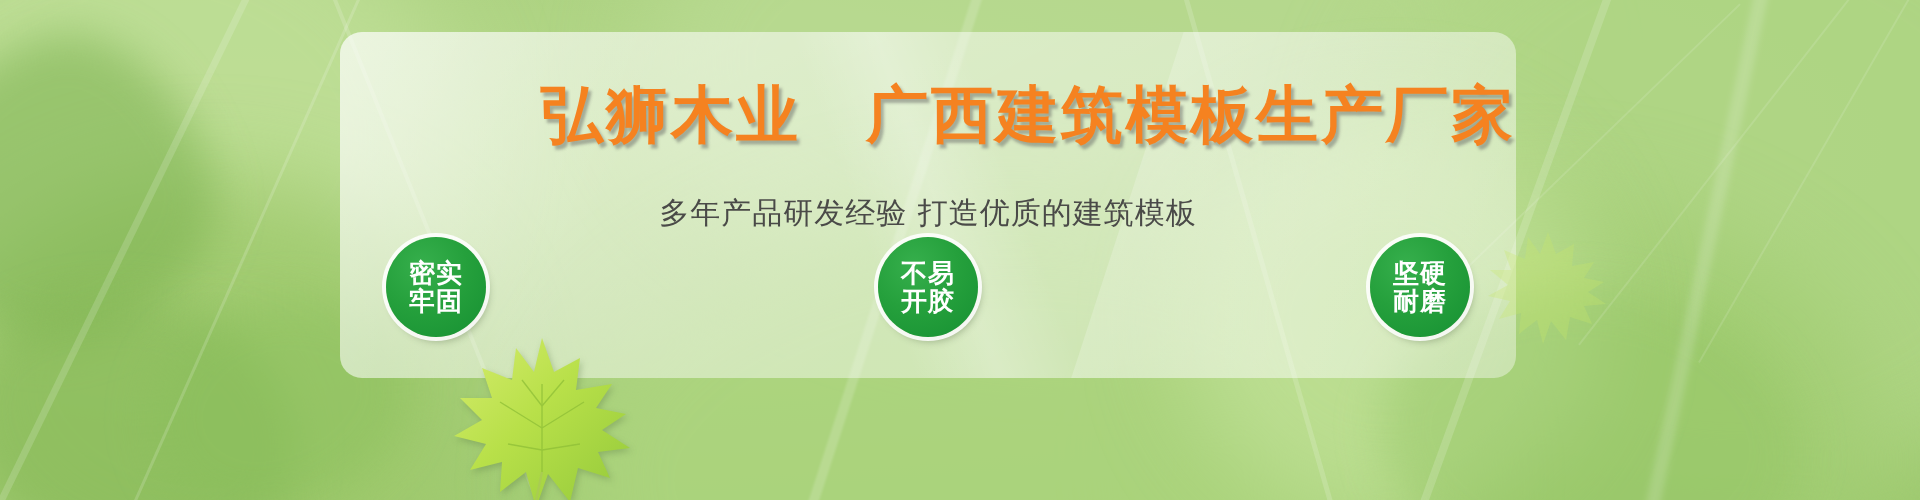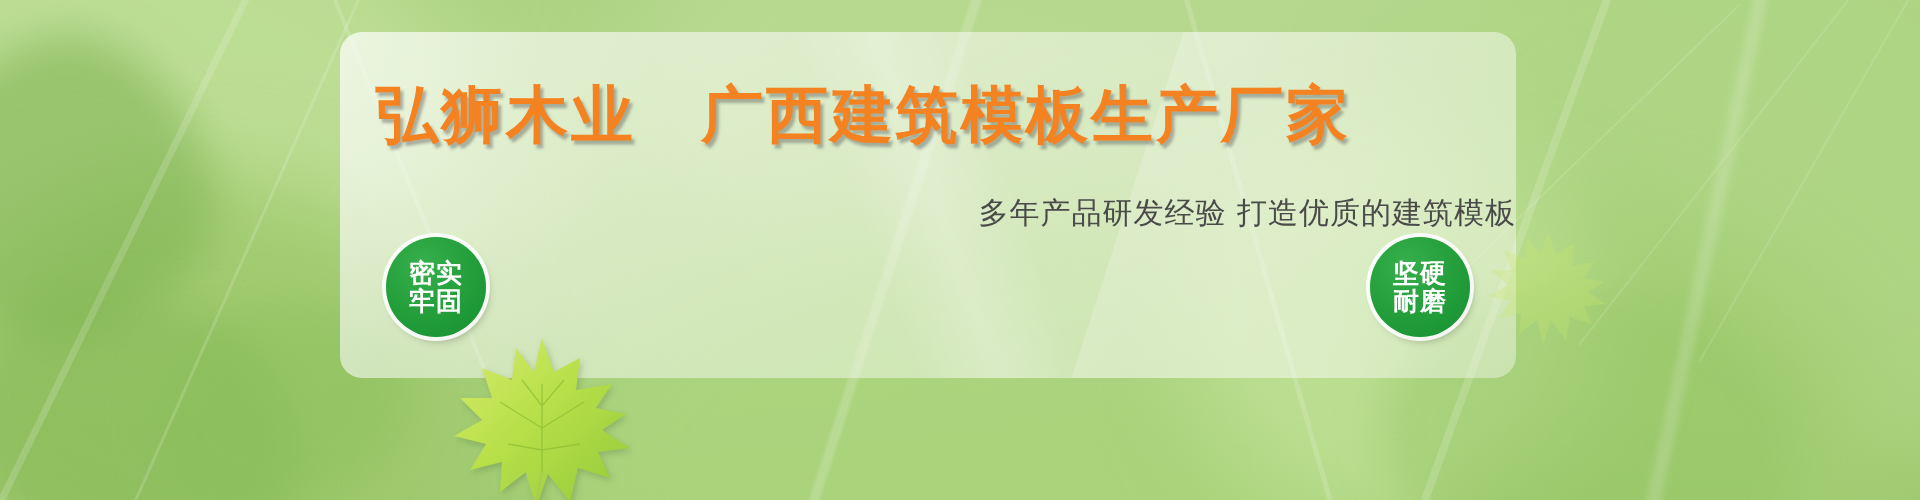--- a/index.html
+++ b/index.html
@@ -76,33 +76,33 @@
   }
   .panel-sheen3{
     position:absolute;right:-40px;top:-220px;width:420px;height:800px;
     background:linear-gradient(90deg,rgba(255,255,255,.20),rgba(255,255,255,0));
     transform:rotate(18deg);
   }
 
   
   .headline{
     position:absolute;left:0;right:0;top:52px;
-    text-align:left;
+    text-align:right;
     font-family:"DejaVu Sans","Liberation Sans",sans-serif;
     font-size:62px;font-weight:bold;line-height:1;
     color:#f58220;
     letter-spacing:3px;
     white-space:pre;
     text-shadow:3px 4px 3px rgba(90,90,90,.45);
     padding-left:36px;
   }
   
   .subtitle{
     position:absolute;left:0;right:0;top:163px;
-    text-align:right;
+    text-align:center;
     font-family:"DejaVu Sans","Liberation Sans",sans-serif;
     font-size:30px;font-weight:normal;line-height:1.2;
     color:#4a4a48;letter-spacing:1px;white-space:pre;
   }
 
   
   .badges{
     position:absolute;left:46px;right:46px;top:205px;
     display:flex;justify-content:space-between;align-items:center;
   }
@@ -181,20 +181,24 @@
     <div class="badges">
 
       <div class="badge green">
         <span class="ln">密实</span>
         <span class="ln">牢固</span>
       </div>
 
 
 
 
+      <div class="badge green">
+        <span class="ln">不易</span>
+        <span class="ln">开胶</span>
+      </div>
 
 
       <div class="badge green">
         <span class="ln">坚硬</span>
         <span class="ln">耐磨</span>
       </div>
 
     </div>
   </div>
 

